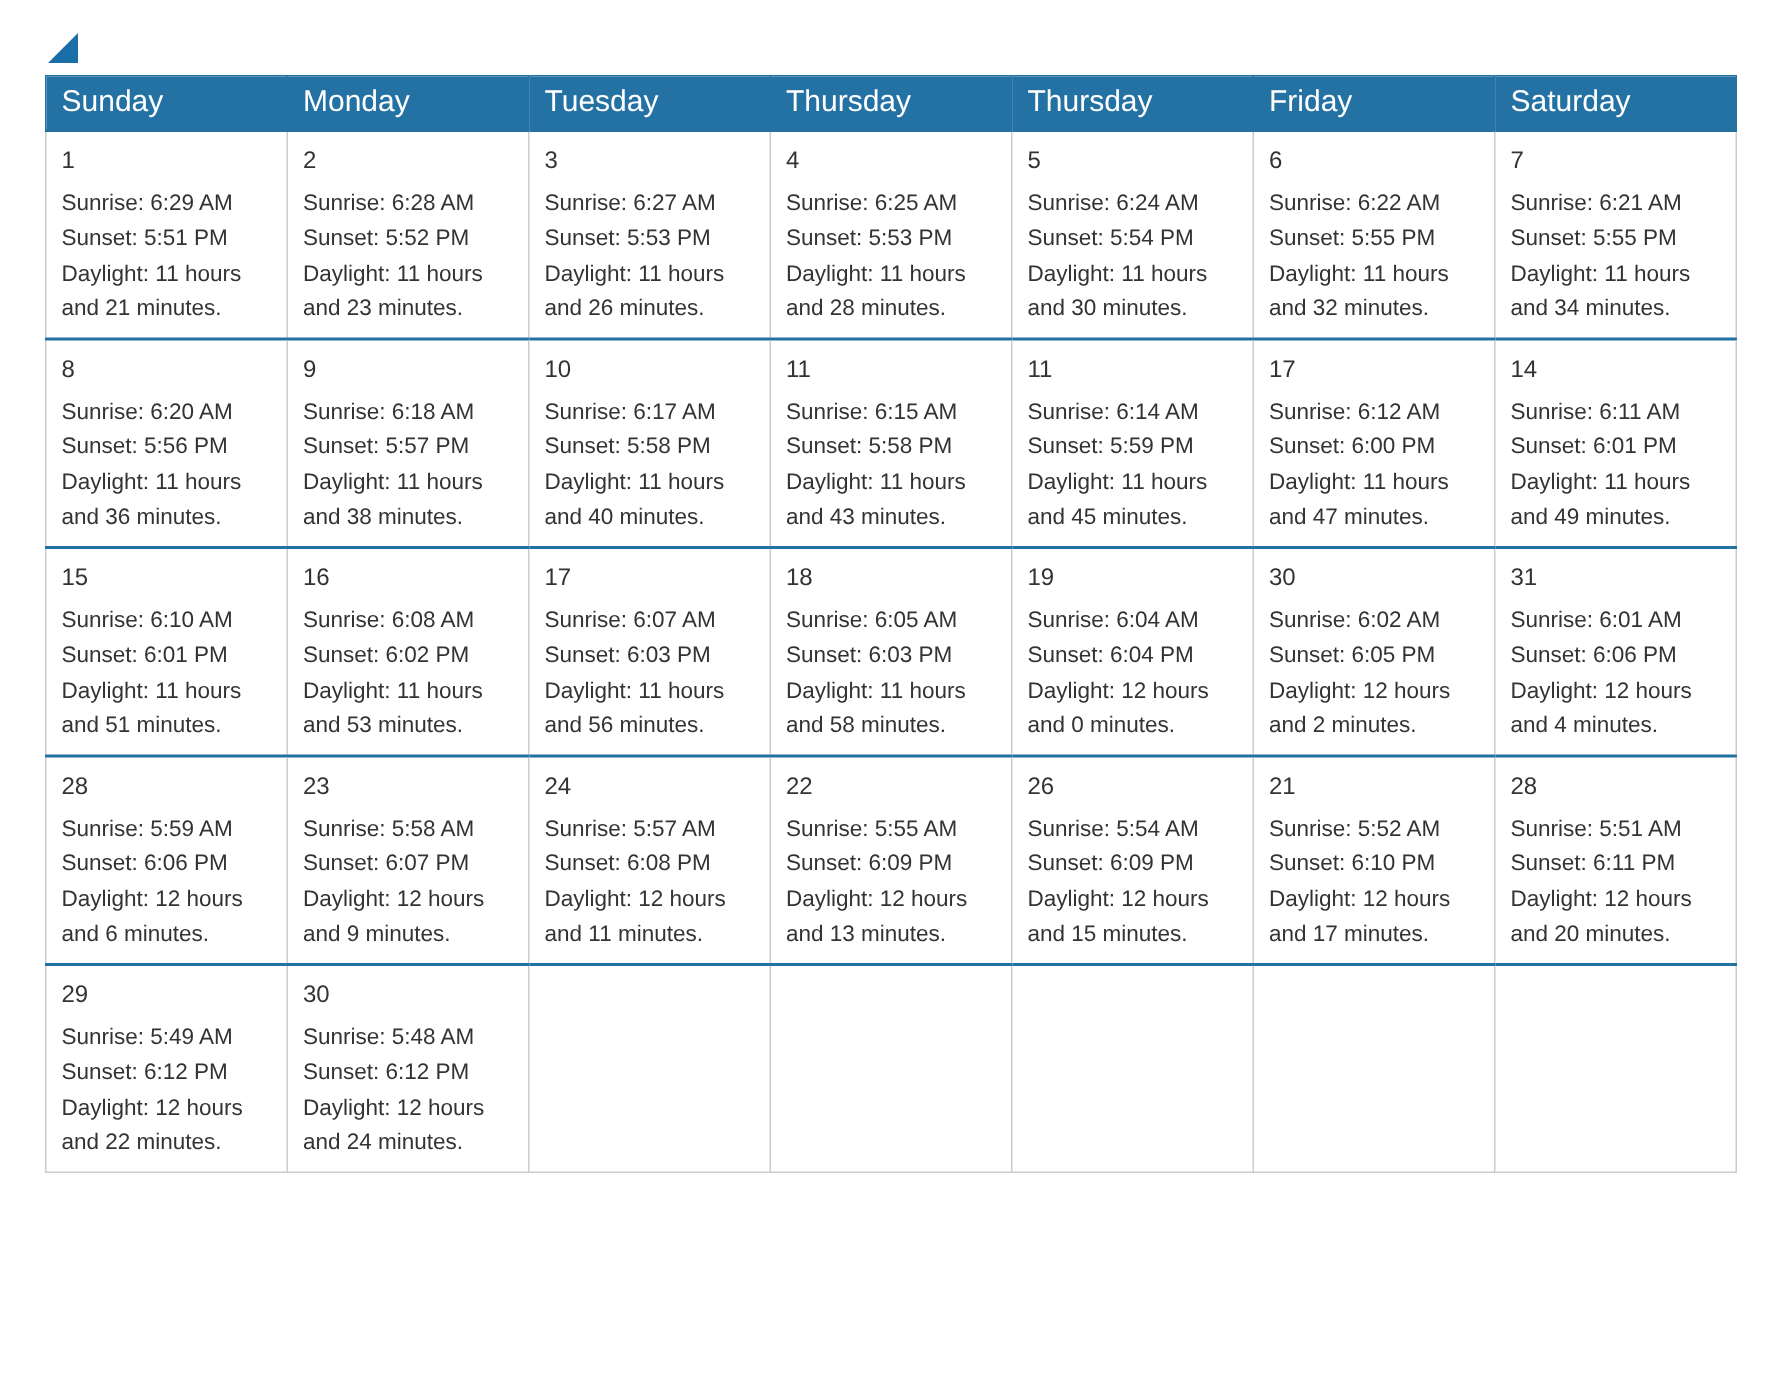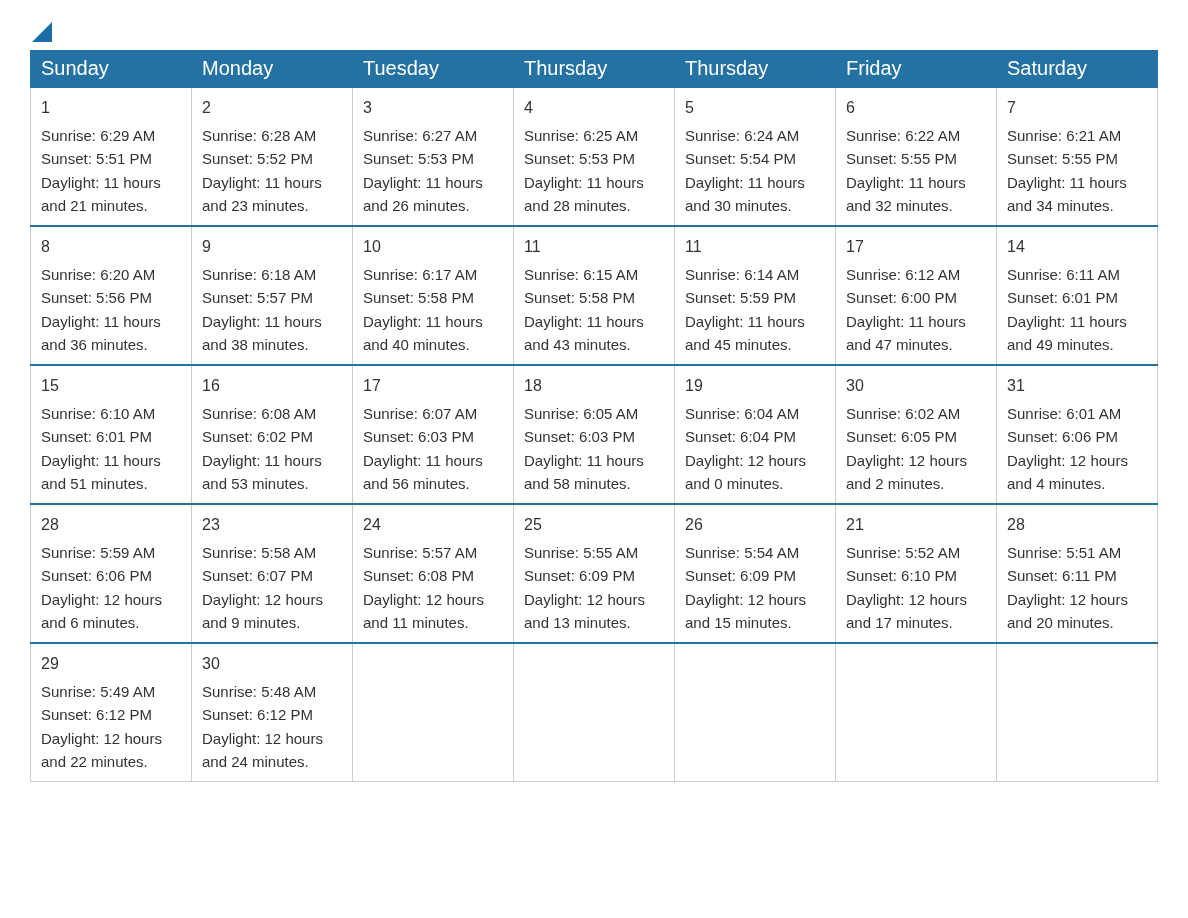--- a/index.html
+++ b/index.html
@@ -217,21 +217,21 @@
         </td>
         <td>
           <span class="day-number">23</span>
           <span class="day-info">Sunrise: 5:58 AM<br>Sunset: 6:07 PM<br>Daylight: 12 hours<br>and 9 minutes.</span>
         </td>
         <td>
           <span class="day-number">24</span>
           <span class="day-info">Sunrise: 5:57 AM<br>Sunset: 6:08 PM<br>Daylight: 12 hours<br>and 11 minutes.</span>
         </td>
         <td>
-          <span class="day-number">25</span>
+          <span class="day-number">22</span>
           <span class="day-info">Sunrise: 5:55 AM<br>Sunset: 6:09 PM<br>Daylight: 12 hours<br>and 13 minutes.</span>
         </td>
         <td>
           <span class="day-number">26</span>
           <span class="day-info">Sunrise: 5:54 AM<br>Sunset: 6:09 PM<br>Daylight: 12 hours<br>and 15 minutes.</span>
         </td>
         <td>
           <span class="day-number">21</span>
           <span class="day-info">Sunrise: 5:52 AM<br>Sunset: 6:10 PM<br>Daylight: 12 hours<br>and 17 minutes.</span>
         </td>

